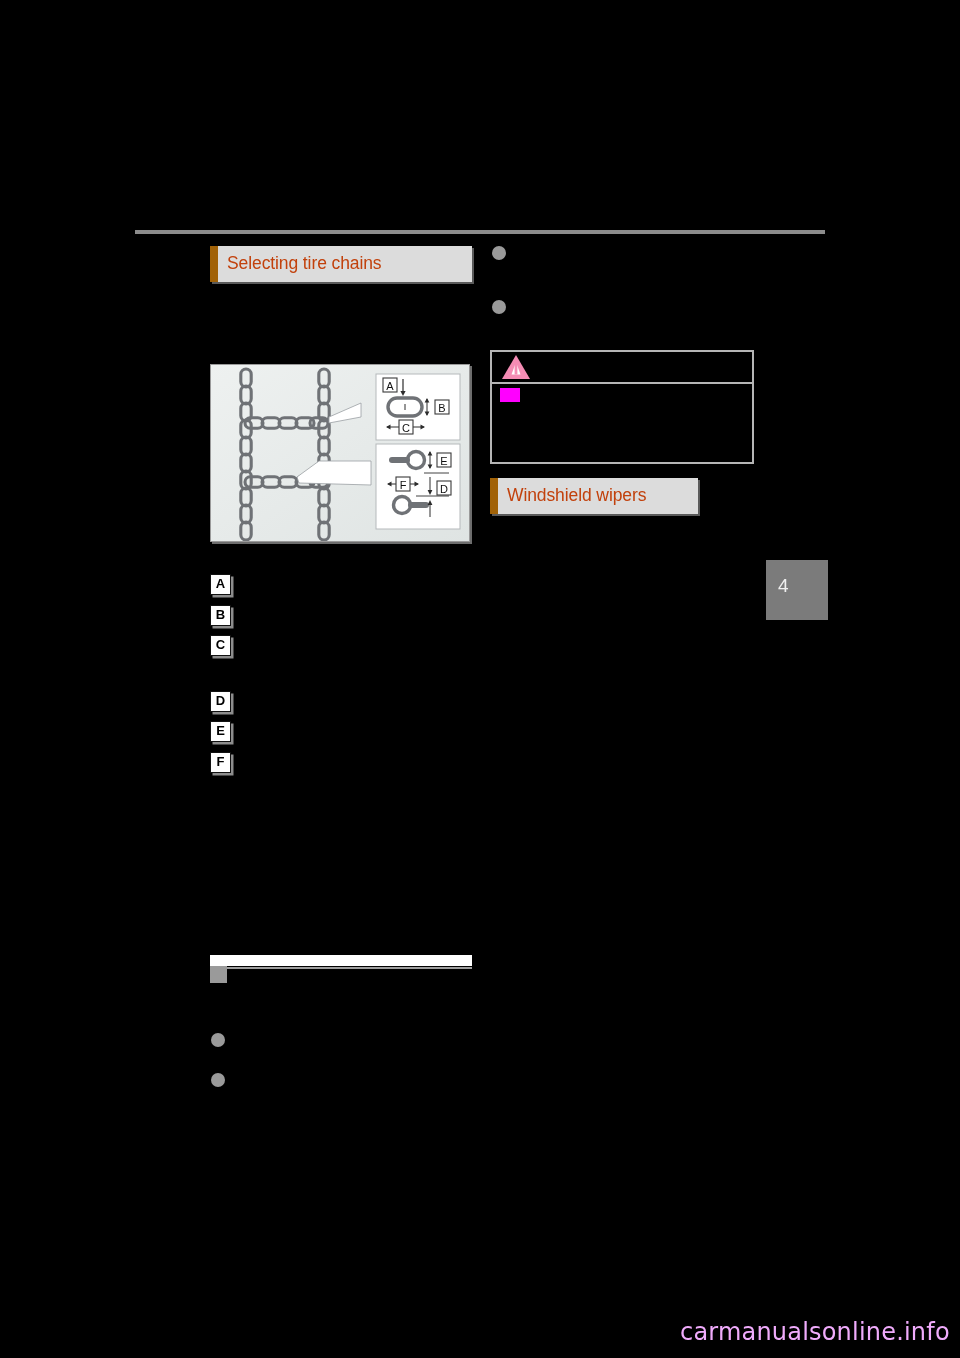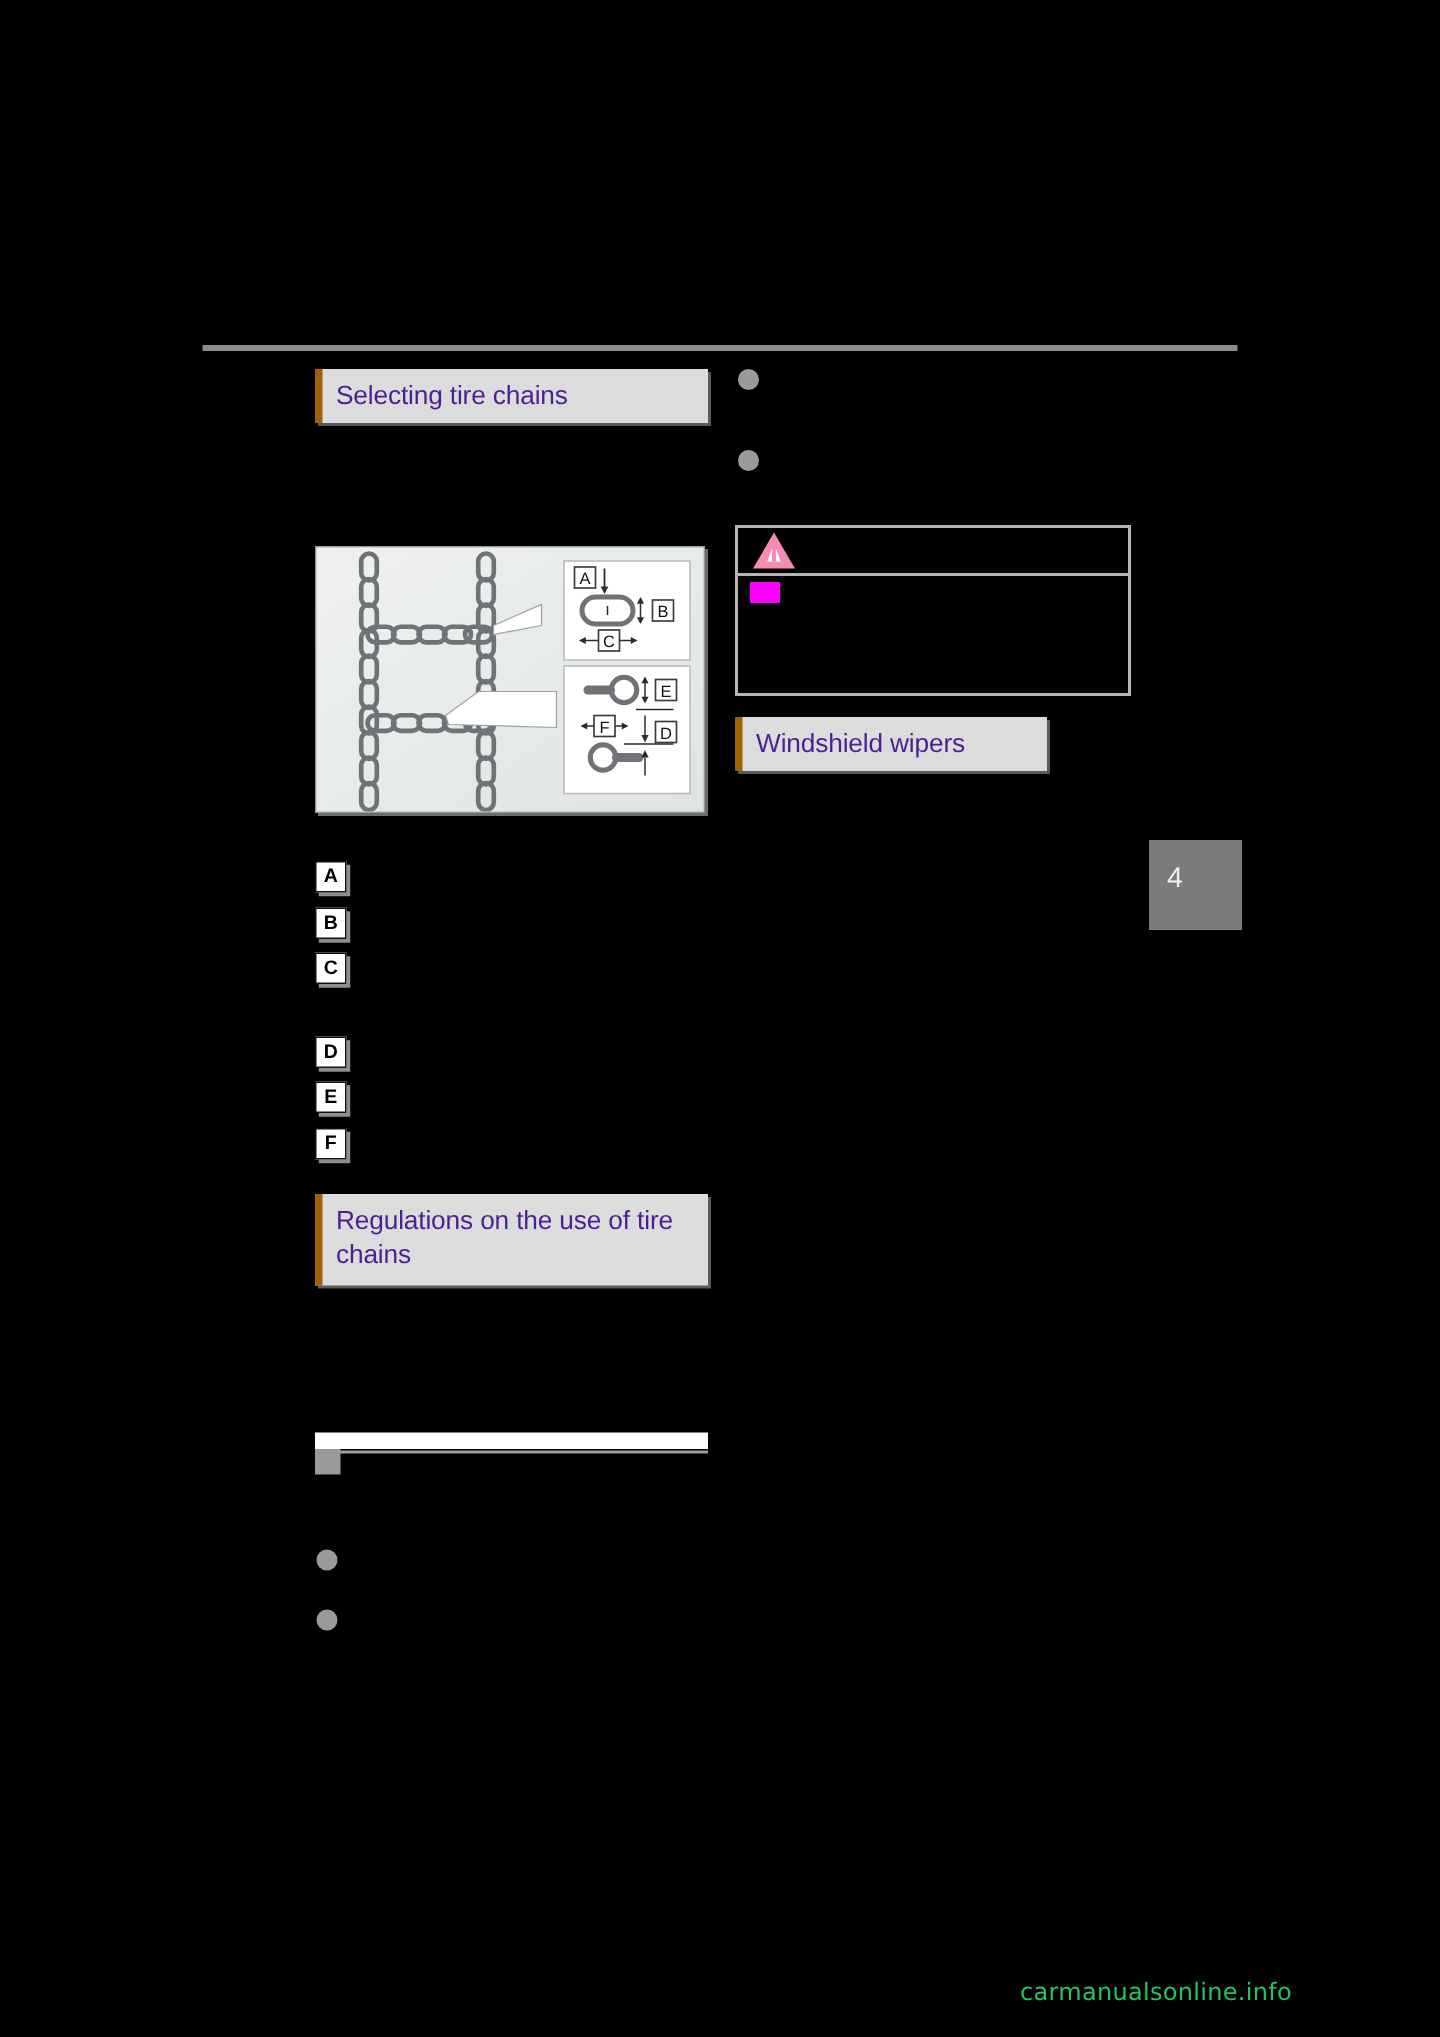--- a/index.html
+++ b/index.html
@@ -15,26 +15,26 @@
   
   .top-rule{
     position:absolute;left:135px;top:230px;width:690px;height:4px;
     background:#8c8c8c;
   }
 
   
   .sec-head{
     position:relative;
     background:#dcdcdc;
-    border-left:5px solid #a16207;
+    border-left:8px solid #a16207;
     box-shadow:2px 2px 0 0 #5a5a5a;
     padding:6px 1px 7px 9px;
     font-size:17.5px;
     letter-spacing:-0.1px;
-    color:#4c1d95;
+    color:#c2410c;
     line-height:1.32;
   }
   .sec-head.two-line{padding-bottom:9px;}
 
   
   .figure{
     position:absolute;left:210px;top:364px;width:258px;height:176px;
     background:#e9edec;
     border:1px solid #9a9a9a;
     box-shadow:2px 2px 0 0 #6d6d6d;
@@ -95,21 +95,21 @@
     background:#7b7b7b;
   }
   .chapter-tab span{
     position:absolute;left:12px;top:16px;
     color:#efefef;font-size:19px;line-height:1;
   }
 
   
   .watermark{
     position:absolute;left:680px;top:1318px;
-    color:#22c55e;font-size:16px;letter-spacing:0.2px;
+    color:#f0abfc;font-size:24px;letter-spacing:0.2px;
     font-family:"DejaVu Sans", sans-serif;
     white-space:nowrap;
   }
 </style>
 </head>
 <body>
 
 <div class="page">
 
   <div class="top-rule"></div>
@@ -237,23 +237,20 @@
     </svg>
   </div>
 
   <div class="marker" style="left:210px;top:574px;">A</div>
   <div class="marker" style="left:210px;top:605px;">B</div>
   <div class="marker" style="left:210px;top:635px;">C</div>
   <div class="marker" style="left:210px;top:691px;">D</div>
   <div class="marker" style="left:210px;top:721px;">E</div>
   <div class="marker" style="left:210px;top:752px;">F</div>
 
-  <div style="position:absolute;left:210px;top:796px;width:262px;">
-    <div class="sec-head two-line">Regulations on the use of tire chains</div>
-  </div>
 
   <div class="sub-div" style="top:955px;">
     <div class="band"></div>
     <div class="rule"></div>
     <div class="ghost"></div>
   </div>
   <div class="bullet-square" style="left:210px;top:966px;"></div>
 
   <div class="bullet-dot" style="left:211px;top:1033px;"></div>
   <div class="bullet-dot" style="left:211px;top:1073px;"></div>

